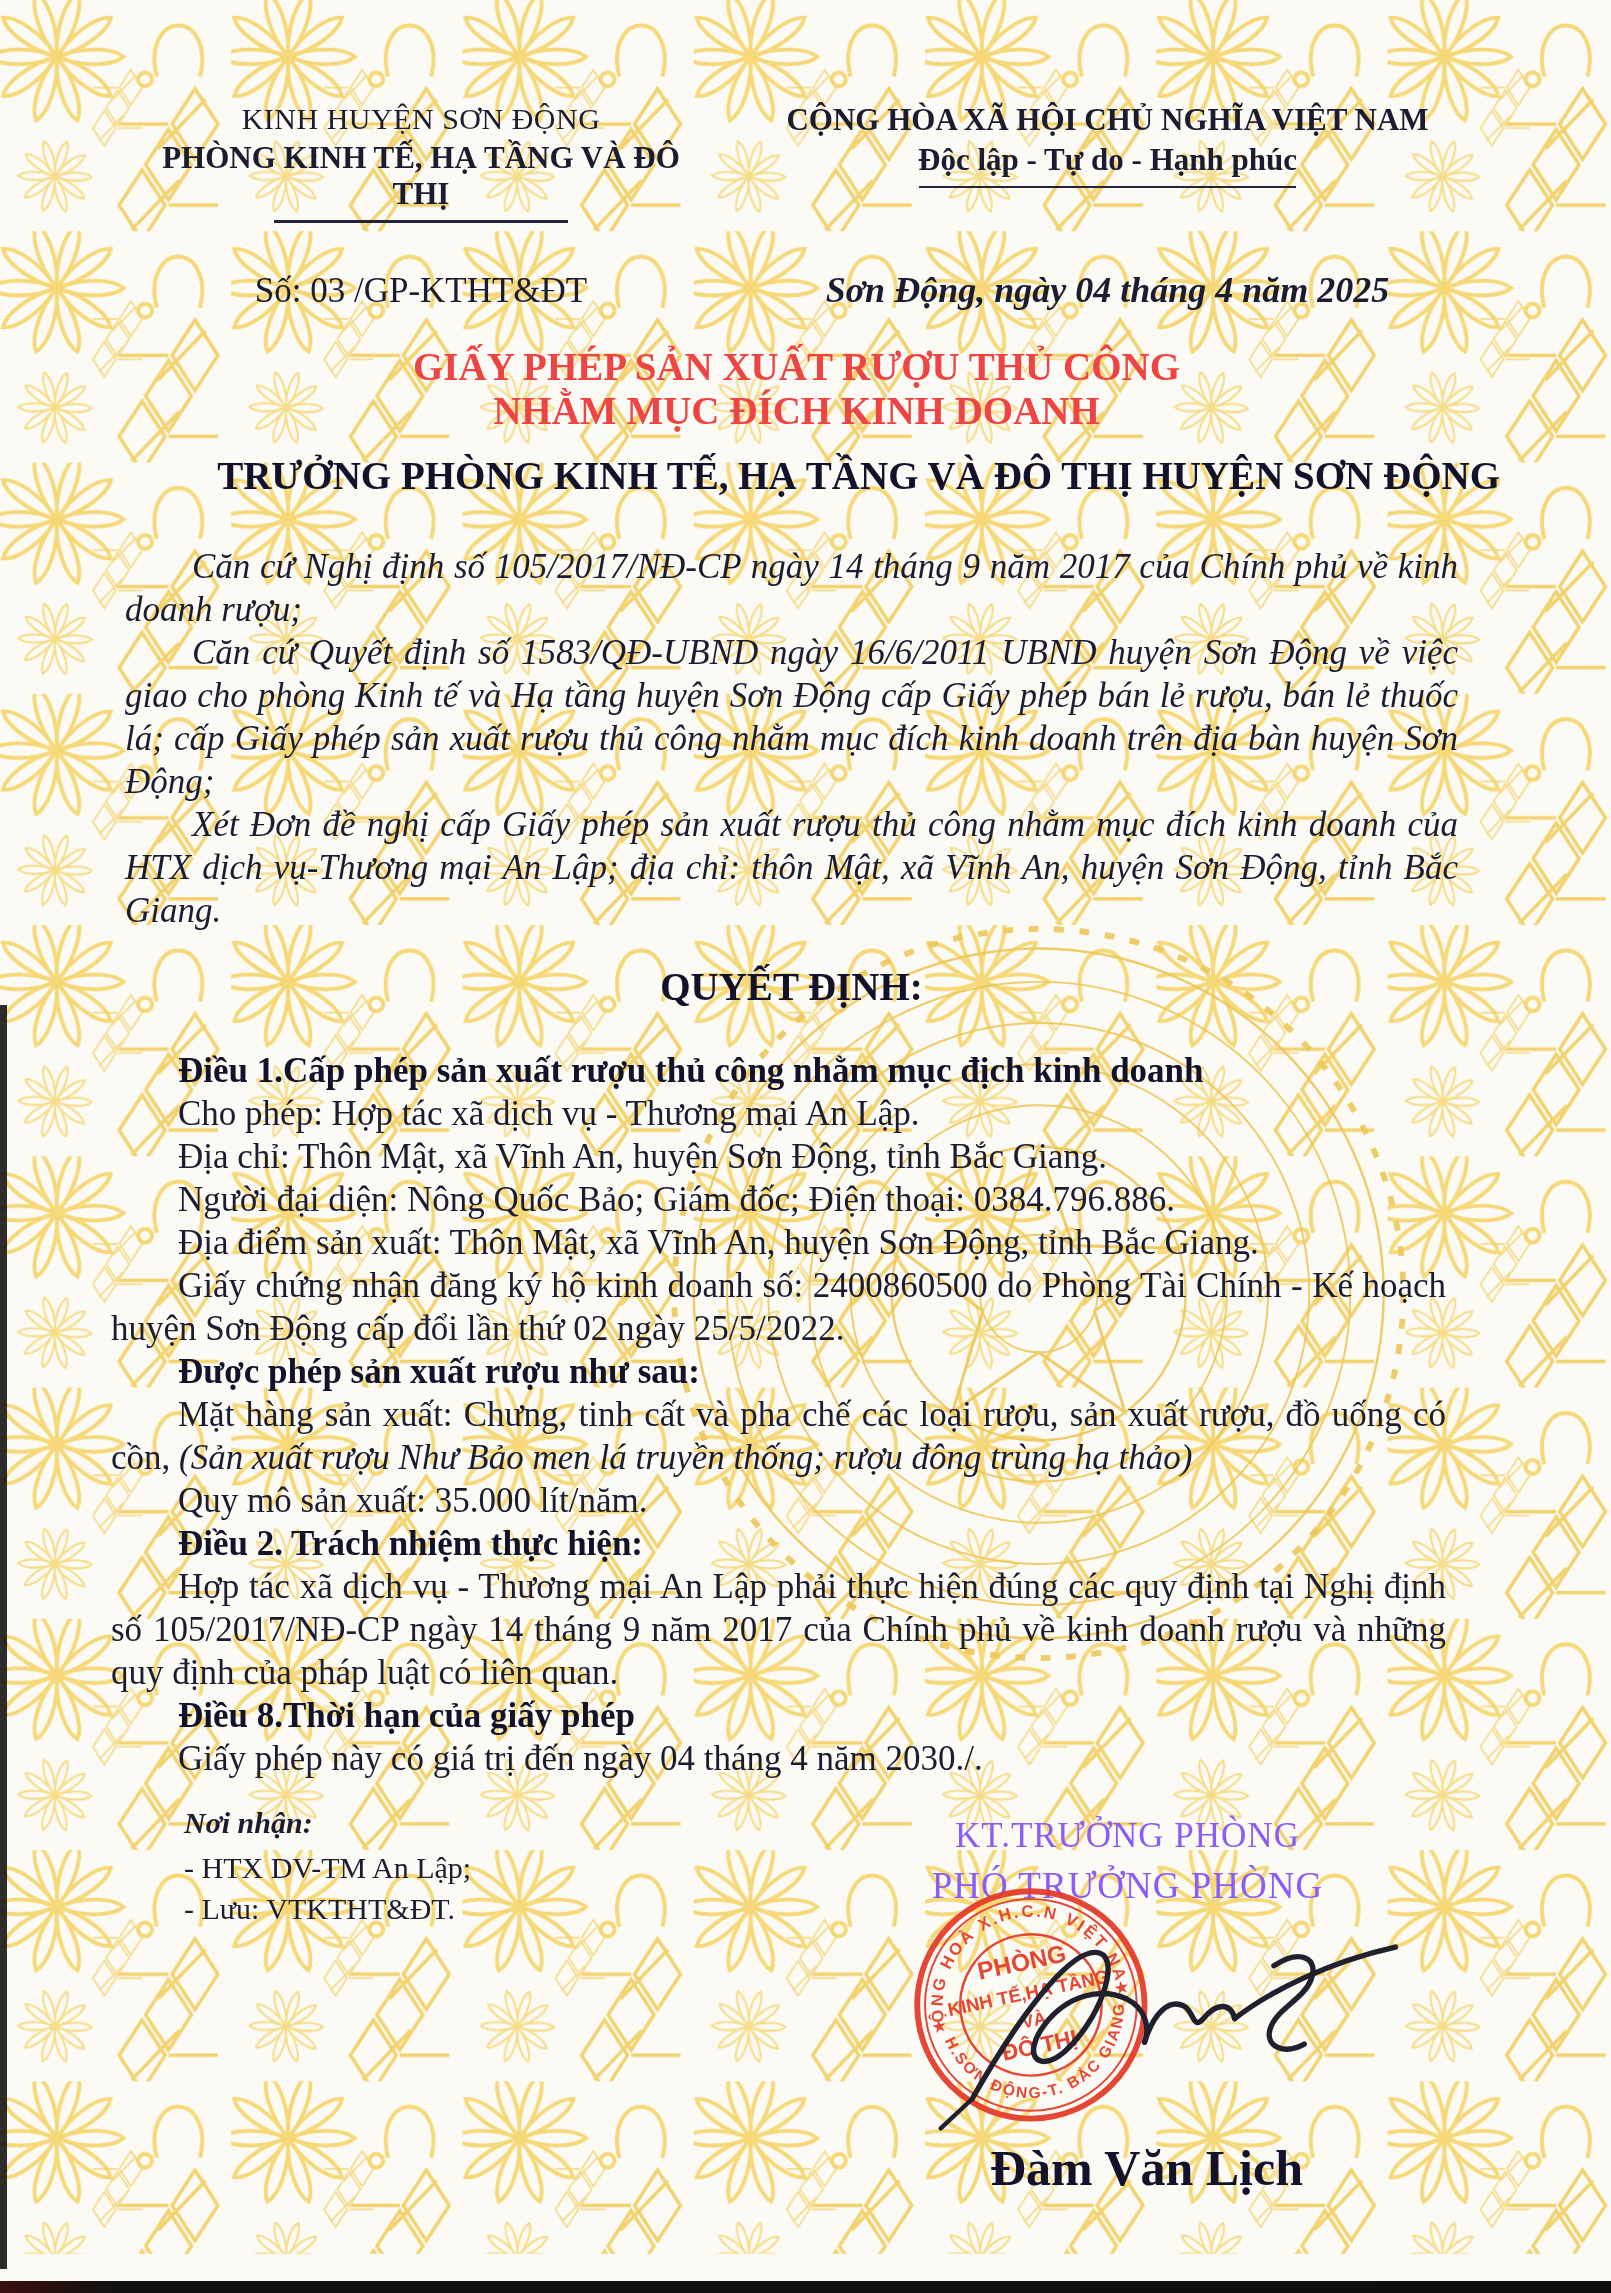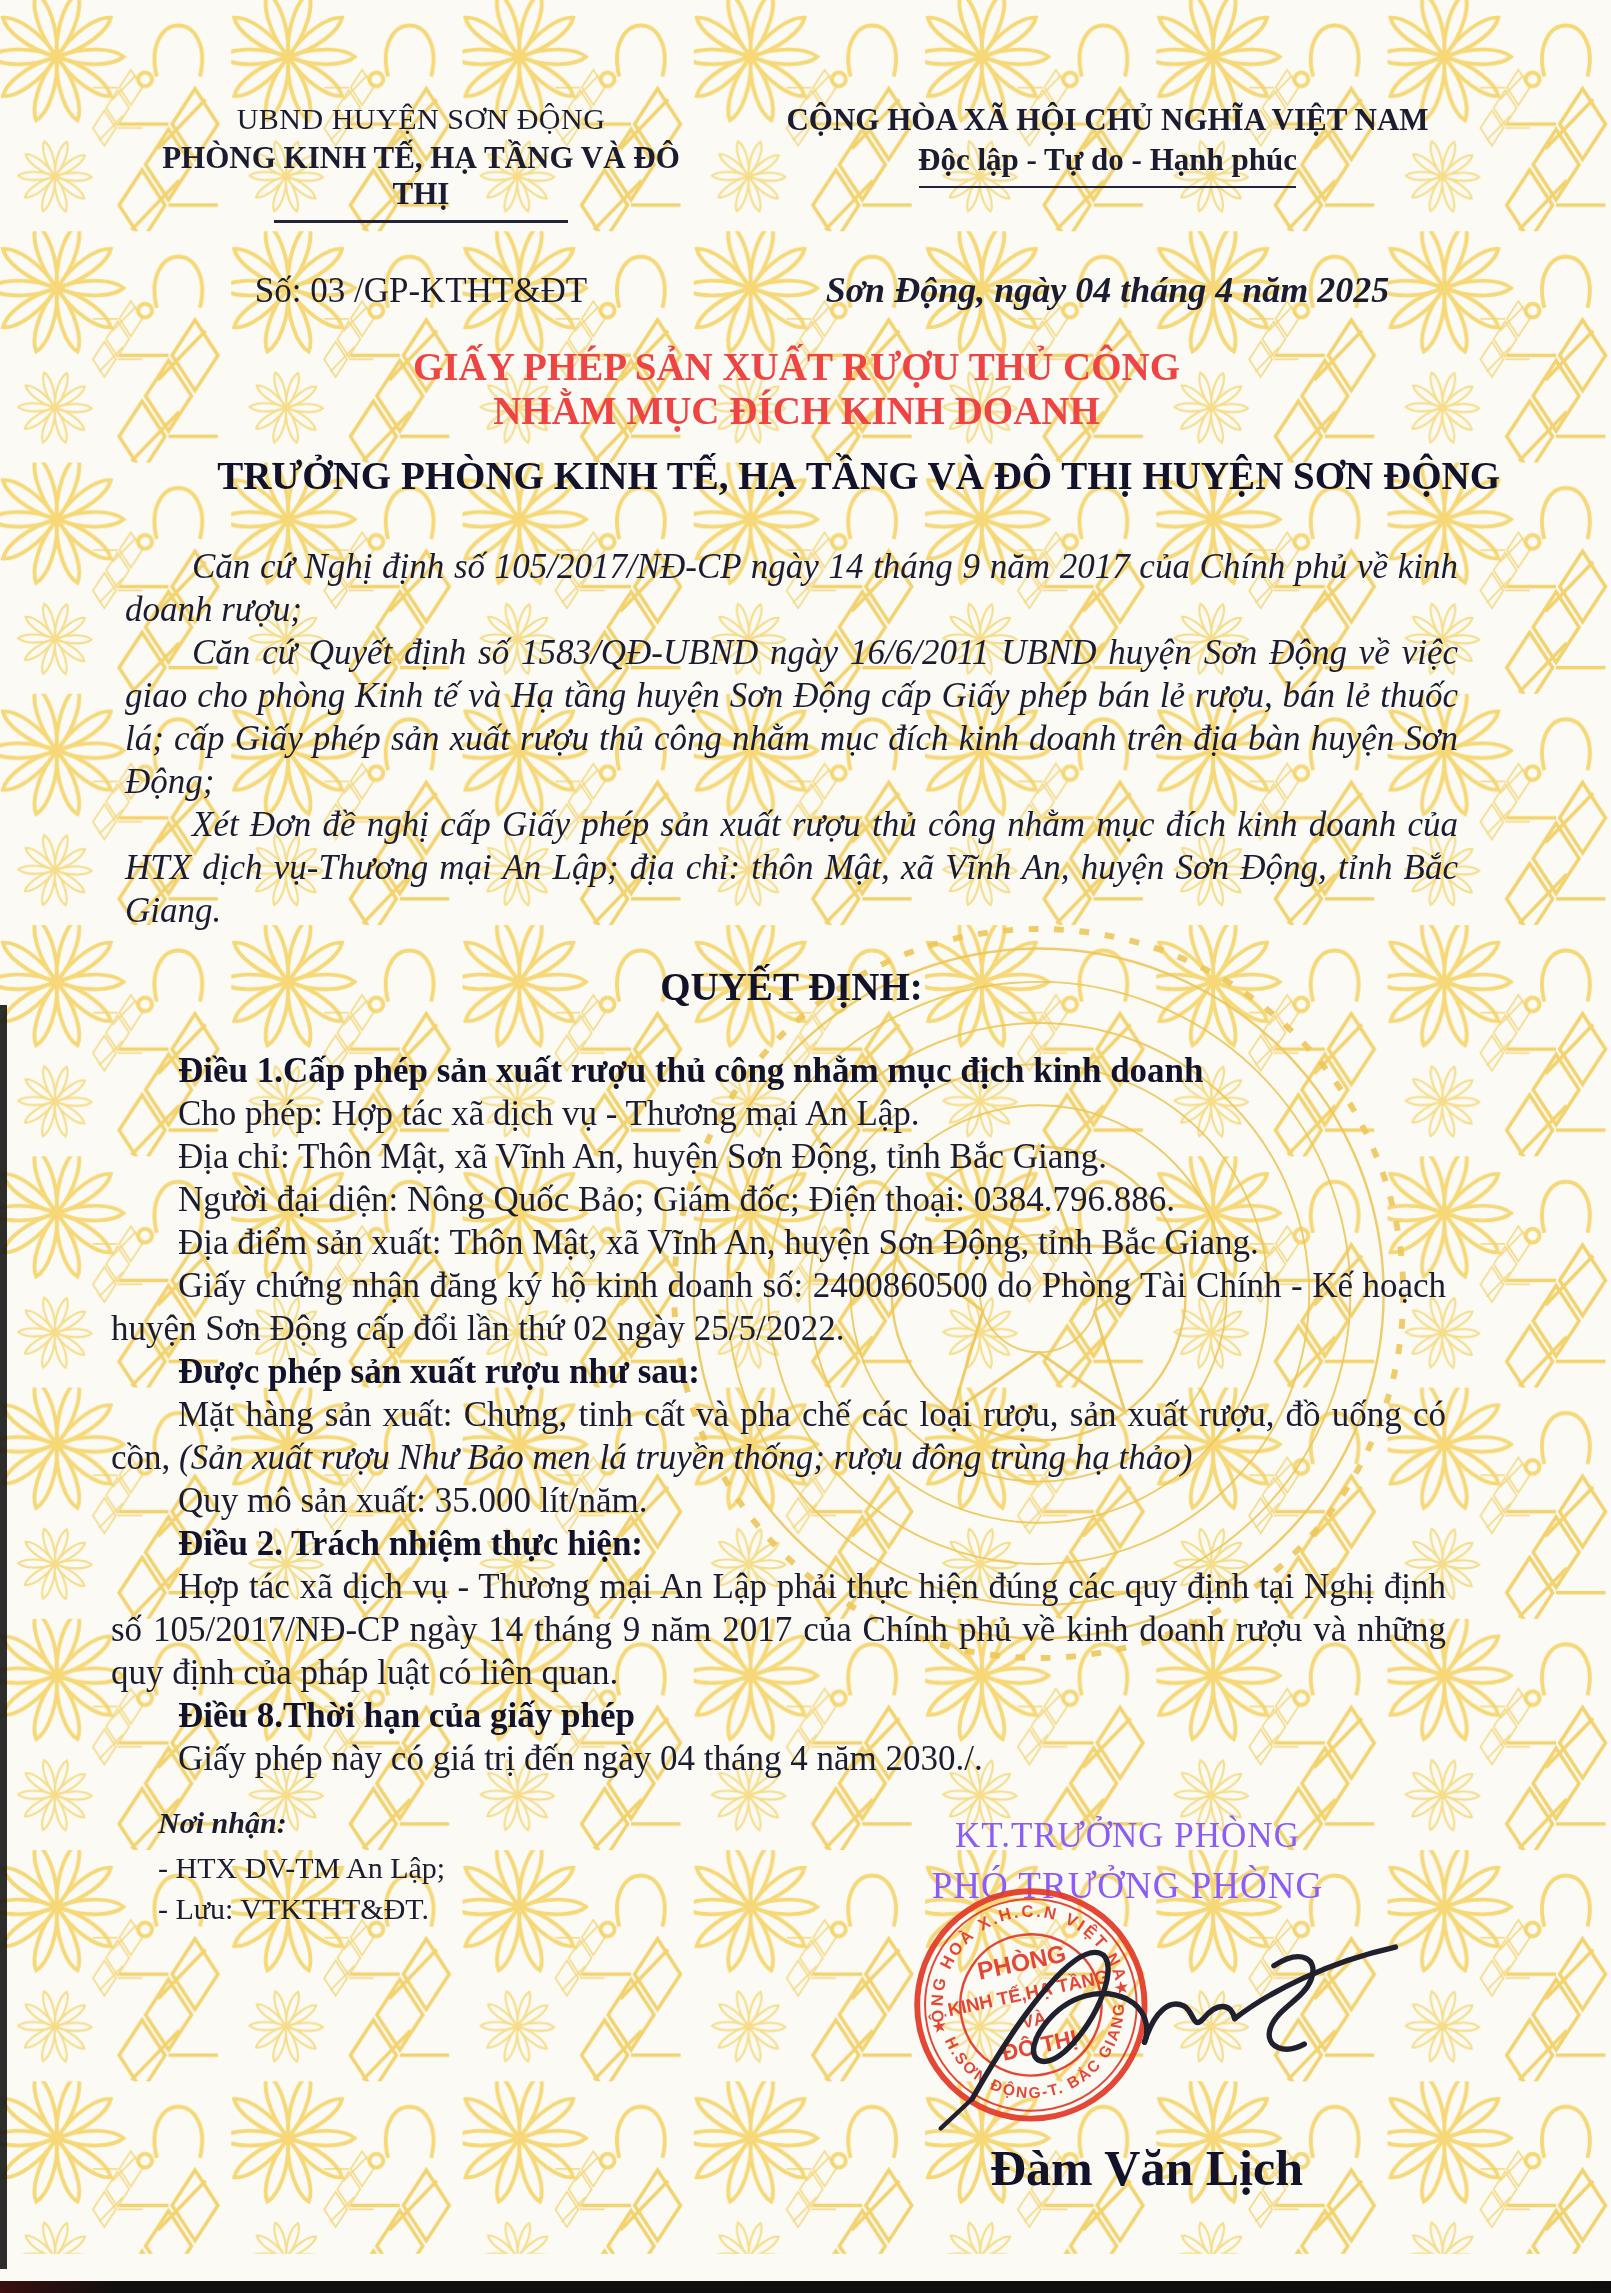--- a/index.html
+++ b/index.html
@@ -32,21 +32,21 @@
   
   .preamble{left:125px;top:545px;width:1333px;font-size:35px;font-style:italic;line-height:43px;text-align:justify;}
   .preamble p{margin:0;text-indent:67px;}
   
   .decision-heading{left:125px;top:964px;width:1333px;font-size:39px;font-weight:bold;color:#12122a;}
   .articles{left:111px;top:1049px;width:1335px;font-size:35px;line-height:43px;text-align:justify;}
   .articles p{margin:0;text-indent:67px;}
   .articles p.bold{font-weight:bold;color:#12122a;}
   .articles .it{font-style:italic;}
   
-  .recipients{left:158px;top:1802px;width:510px;font-size:30px;line-height:41px;text-align:left;}
+  .recipients{left:184px;top:1802px;width:510px;font-size:30px;line-height:41px;text-align:left;}
   .recipients .rh{font-weight:bold;font-style:italic;margin:0 0 3.9px 0;}
   .recipients p{margin:0;}
   .sign-block{left:804px;top:1816px;width:647px;font-weight:normal;color:#8b5cf6;}
   .sign-t1{font-size:35px;letter-spacing:1px;}
   .sign-t2{font-size:37px;letter-spacing:1px;margin-top:7.8px;}
   .signer-name{left:882px;top:2139px;width:529px;font-size:50px;font-weight:bold;color:#12122a;}
   
   .edge-left{position:absolute;left:0;top:1005px;width:6.9px;height:1264px;background:#161616;opacity:.9;z-index:4;}
   .edge-bottom{position:absolute;left:0;bottom:0;width:100%;height:12.7px;background:linear-gradient(90deg,#3a0f0f 0,#101010 118px,#0e0e0e 100%);z-index:4;}
 </style>
@@ -98,21 +98,21 @@
       <circle cx="1060" cy="1320" r="352" stroke-width="2.5"></circle>
       <circle cx="1060" cy="1320" r="372" stroke-width="6" stroke-dasharray="10 16"></circle>
       <circle cx="1060" cy="1320" r="60" stroke-width="2"></circle>
       <polygon stroke-width="3" points="1060,1170 1095,1271 1203,1274 1117,1338 1148,1441 1060,1380 972,1441 1003,1338 917,1274 1025,1271"></polygon>
     </g>
   </svg>
 
   <div class="content">
 
     <div class="abs hdr-left center">
-      <div class="hdr-line1">UBND HUYỆN SƠN ĐỘNG</div>
+      <div class="hdr-line1">KINH HUYỆN SƠN ĐỘNG</div>
       <div class="hdr-line2">PHÒNG KINH TẾ, HẠ TẦNG VÀ ĐÔ THỊ</div>
       <div class="hdr-rule rule-left"></div>
     </div>
 
     <div class="abs hdr-right center">
       <div class="hdr-line2">CỘNG HÒA XÃ HỘI CHỦ NGHĨA VIỆT NAM</div>
       <div class="hdr-line2">Độc lập - Tự do - Hạnh phúc</div>
       <div class="hdr-rule rule-right"></div>
     </div>
 

